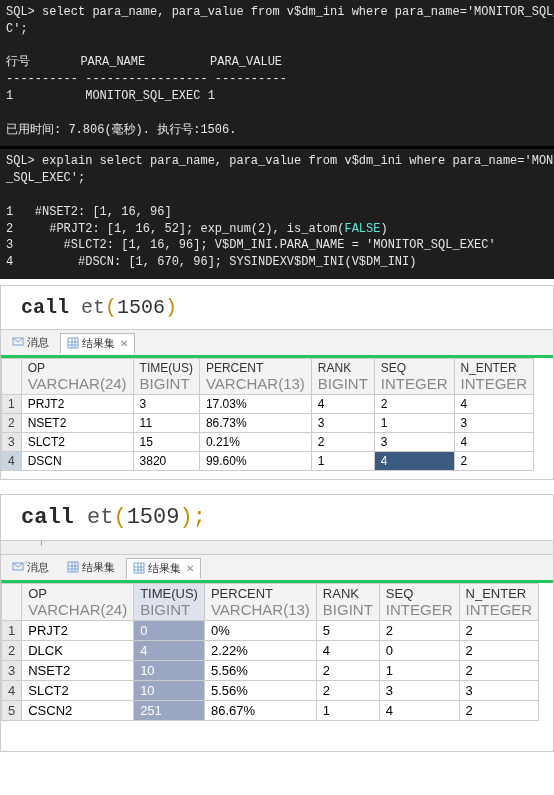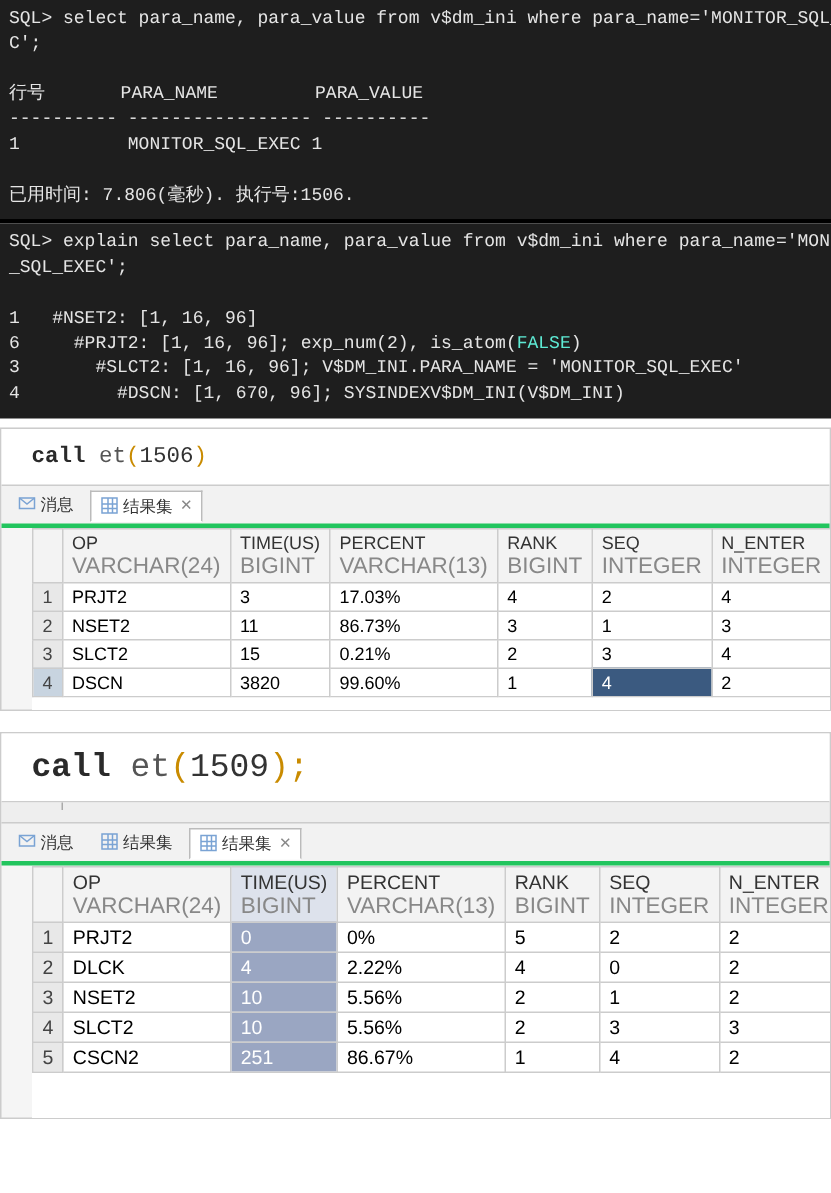--- a/index.html
+++ b/index.html
@@ -5,36 +5,36 @@
   * { margin: 0; padding: 0; box-sizing: border-box; }
   body { font-family: "Microsoft YaHei", Arial, sans-serif; font-size: 12px; background: #fff; width: 554px; }
 
   
   .term { background: #1e1e1e; color: #e5e5e5; font-family: Consolas, "Courier New", monospace; font-size: 12px; padding: 4px 6px 8px 6px; white-space: pre; line-height: 1.4; }
   .term .false { color: #5eead4; }
   .term2-wrap { border-top: 3px solid #000; }
 
   
   .gui-block { border: 1px solid #ccc; background: #f5f5f5; margin-top: 6px; }
-  .gui-editor { background: #fff; border-bottom: 1px solid #ccc; padding: 10px 20px 10px 20px; font-family: Consolas, "Courier New", monospace; font-size: 15px; color: #333; }
+  .gui-editor { background: #fff; border-bottom: 1px solid #ccc; padding: 10px 20px 10px 20px; font-family: Consolas, "Courier New", monospace; font-size: 20px; color: #333; }
   .gui-editor .kw { font-weight: bold; color: #2a2a2a; }
   .gui-editor .fn { color: #555; }
   .gui-editor .paren { color: #c98b00; }
   .ruler { height: 14px; background: #eee; border-bottom: 1px solid #ccc; position: relative; }
   .ruler .tick { position: absolute; top: 0; width: 1px; height: 5px; background: #aaa; }
 
   
   .tabs { display: flex; align-items: center; background: #f2f2f2; border-bottom: 3px solid #22c55e; padding: 2px 4px; gap: 4px; font-size: 11px; }
   .tab { display: inline-flex; align-items: center; gap: 3px; padding: 2px 6px; border: 1px solid transparent; color: #333; cursor: pointer; }
   .tab.active { background: #fff; border: 1px solid #bbb; border-bottom: 1px solid #fff; position: relative; top: 1px; }
   .tab svg { width: 12px; height: 12px; }
   .close-x { color: #888; font-size: 10px; margin-left: 2px; }
 
   
-  .grid-wrap { background: #fff; overflow: auto; margin-left: 20px; }
+  .grid-wrap { background: #fff; overflow: auto; }
   table.grid { border-collapse: collapse; font-size: 12px; }
   table.grid th, table.grid td { border: 1px solid #ccc; padding: 2px 6px; text-align: left; }
   table.grid th { background: #f3f3f3; font-weight: normal; }
   table.grid th .col-name { color: #333; font-weight: normal; }
   table.grid th .col-type { color: #888; font-size: 15px; }
   table.grid td.rownum { background: #e8e8e8; text-align: center; color: #444; width: 18px; }
   table.grid tr.sel td.rownum { background: #c8d4e0; }
   table.grid td.selcell { background: #9aa6c2; color: #fff; }
   table.grid td.hilite { background: #3b5a80; color: #fff; }
   .spacer { height: 8px; background: #fff; }
@@ -51,21 +51,21 @@
 <span>---------- ----------------- ----------</span>
 <span>1          MONITOR_SQL_EXEC 1</span>
 
 <span>已用时间: 7.806(毫秒). 执行号:1506.</span></div>
 
 <div class="term2-wrap">
 <div class="term"><span>SQL&gt; explain select para_name, para_value from v$dm_ini where para_name='MONITOR</span>
 <span>_SQL_EXEC';</span>
 
 <span>1   #NSET2: [1, 16, 96]</span>
-<span><span>6     #PRJT2: [1, 16, 96]; exp_num(2), is_atom(</span><span class="false">FALSE</span><span>)</span></span>
+<span><span>2     #PRJT2: [1, 16, 52]; exp_num(2), is_atom(</span><span class="false">FALSE</span><span>)</span></span>
 <span>3       #SLCT2: [1, 16, 96]; V$DM_INI.PARA_NAME = 'MONITOR_SQL_EXEC'</span>
 <span>4         #DSCN: [1, 670, 96]; SYSINDEXV$DM_INI(V$DM_INI)</span></div>
 </div>
 
 <div class="gui-block">
   <div class="gui-editor">
     <span class="kw">call</span><span class="fn"> et</span><span class="paren">(</span><span>1506</span><span class="paren">)</span>
   </div>
   <div class="tabs">
     <span class="tab">

